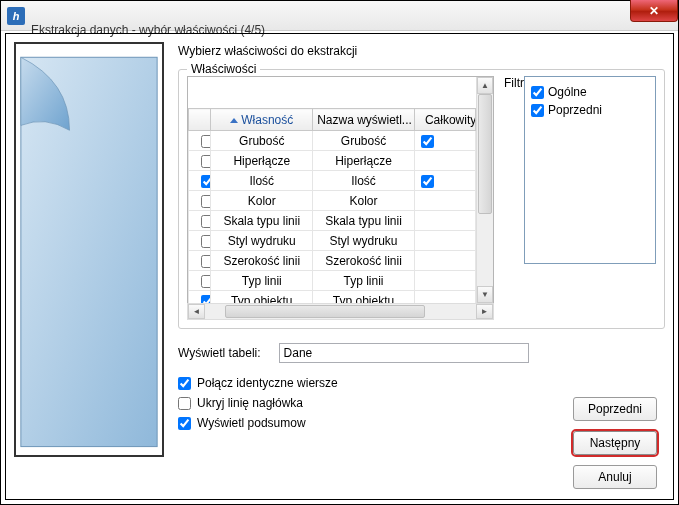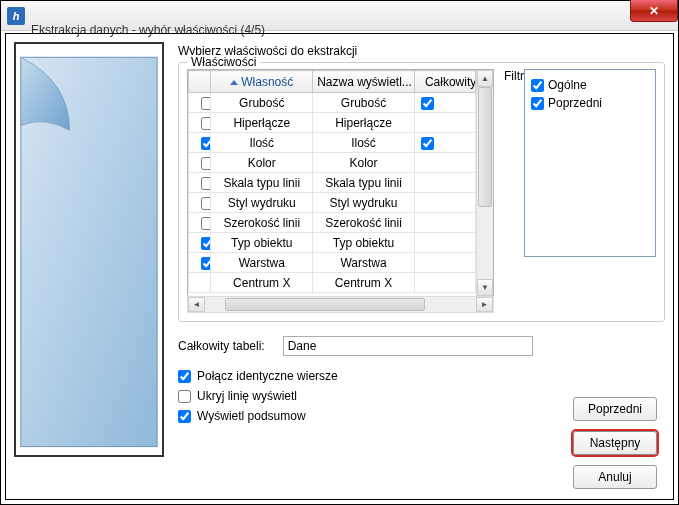--- a/index.html
+++ b/index.html
@@ -74,21 +74,21 @@
   .preview {
     width: 150px;
     height: 415px;
     border: 2px solid #333;
     margin-right: 14px;
     position: relative;
     overflow: hidden;
   }
   .preview svg { width: 100%; height: 100%; display: block; }
   .right { flex: 1; display: flex; flex-direction: column; }
-  .instr { margin: 2px 0 4px; }
+  .instr { margin: 2px 0 11px; }
   .fieldset {
     border: 1px solid #ccc;
     padding: 6px 8px 8px;
     position: relative;
     border-radius: 3px;
   }
   .fieldset-label {
     position: absolute;
     top: -8px;
     left: 8px;
@@ -97,21 +97,21 @@
     font-size: 12px;
   }
   .props-row { display: flex; gap: 10px; }
   .table-wrap {
     flex: 1;
     display: flex;
     border: 1px solid #b5b5b5;
     height: 228px;
   }
   .table-inner { flex: 1; overflow: hidden; }
-  table { width: 100%; border-collapse: collapse; table-layout: fixed; }
+  table { width: 100%; border-collapse: collapse; table-layout: fixed; margin-top: 31px; }
   th {
     background: linear-gradient(#fdfdfd, #ececec);
     border: 1px solid #c8c8c8;
     font-weight: normal;
     padding: 3px 4px;
     text-align: center;
     position: relative;
     height: 22px;
     font-size: 12px;
     white-space: nowrap;
@@ -327,20 +327,26 @@
                       <tr>
                         <td class="col-chk"><input type="checkbox" style=""></td>
                         <td class="col-prop">Styl wydruku</td>
                         <td class="col-disp">Styl wydruku</td>
                         <td class="col-tot"></td>
                       </tr>
                       <tr>
                         <td class="col-chk"><input type="checkbox" style=""></td>
                         <td class="col-prop">Szerokość linii</td>
                         <td class="col-disp">Szerokość linii</td>
+                        <td class="col-tot"></td>
+                      </tr>
+                      <tr>
+                        <td class="col-chk"><input type="checkbox" style=""></td>
+                        <td class="col-prop">Typ linii</td>
+                        <td class="col-disp">Typ linii</td>
                         <td class="col-tot"></td>
                       </tr>
                       <tr>
                         <td class="col-chk"><input type="checkbox" checked="" style=""></td>
                         <td class="col-prop">Typ obiektu</td>
                         <td class="col-disp">Typ obiektu</td>
                         <td class="col-tot"></td>
                       </tr>
                       <tr>
                         <td class="col-chk"><input type="checkbox" checked="" style=""></td>
@@ -384,32 +390,32 @@
                 <div class="filter-item">
                   <input type="checkbox" checked="" style="">
                   <span>Poprzedni</span>
                 </div>
               </div>
           </div>
         </div>
       </div>
 
       <div class="header-row">
-        <label>Całkowity tabeli:</label>
+        <label>Wyświetl tabeli:</label>
         <input type="text" value="Dane" style="">
       </div>
 
       <div class="opts">
         <div class="optrow">
           <input type="checkbox" id="opt1" checked="" style="">
           <label for="opt1">Połącz identyczne wiersze</label>
         </div>
         <div class="optrow">
           <input type="checkbox" id="opt2" style="">
-          <label for="opt2">Ukryj linię wyświetl</label>
+          <label for="opt2">Ukryj linię nagłówka</label>
         </div>
         <div class="optrow">
           <input type="checkbox" id="opt3" checked="" style="">
           <label for="opt3">Wyświetl podsumow</label>
         </div>
       </div>
 
       <div class="btnrow">
         <button class="wiz">Poprzedni</button>
         <button class="wiz primary">Następny</button>

